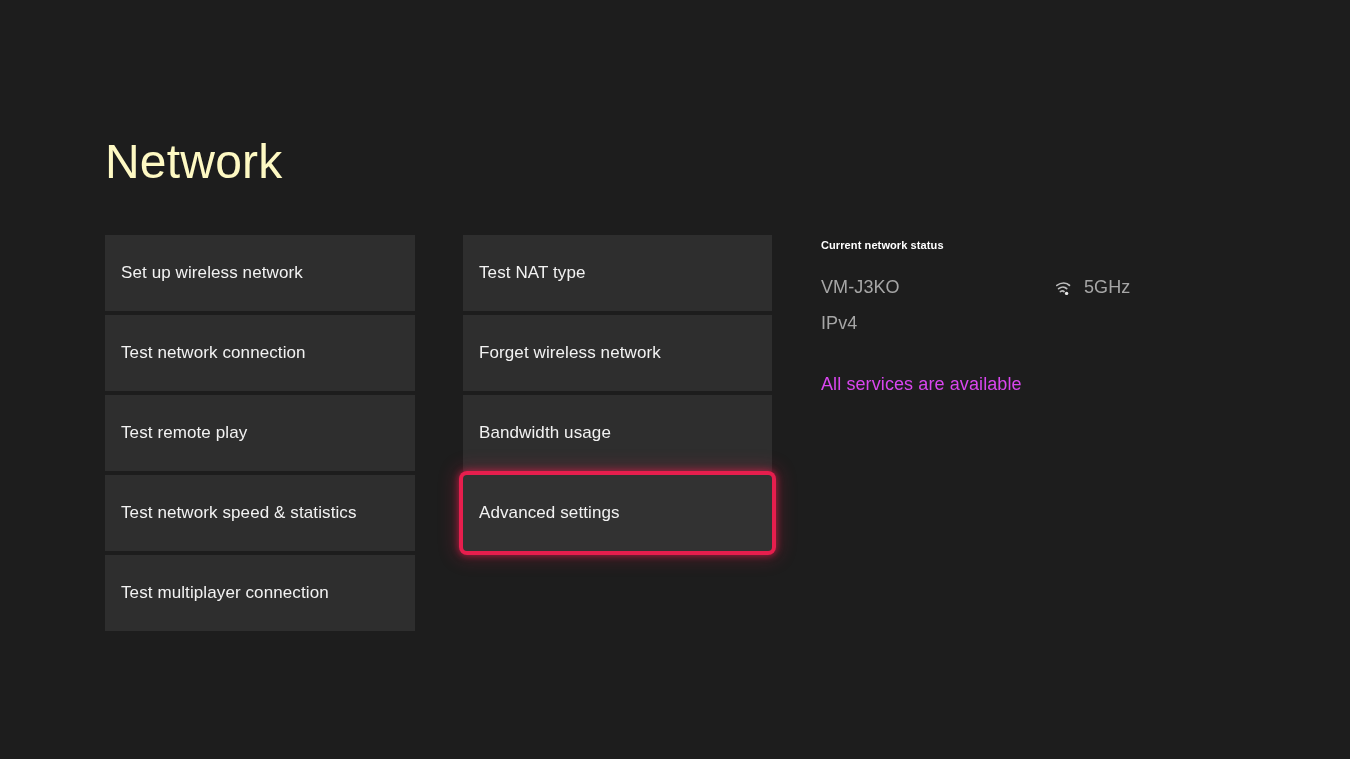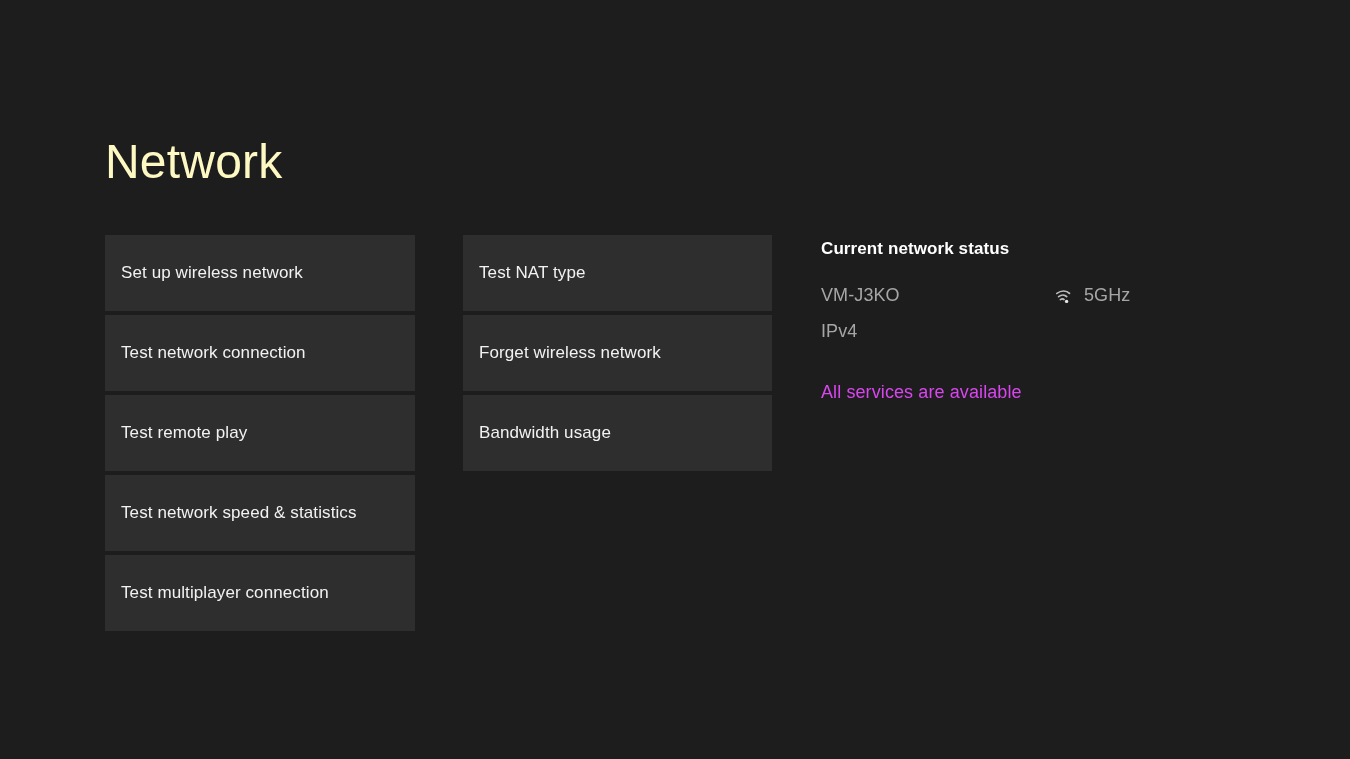--- a/index.html
+++ b/index.html
@@ -90,21 +90,21 @@
 
   
   .status-panel {
     position: absolute;
     left: 821px;
     top: 239px;
     width: 400px;
   }
 
   .status-heading {
-    font-size: 17px;
+    font-size: 11px;
     font-weight: 700;
     color: #ffffff;
     margin-bottom: 24px;
     letter-spacing: 0.1px;
   }
 
   .status-row {
     position: relative;
     display: flex;
     align-items: center;
@@ -169,20 +169,23 @@
 
     <div class="tile-column" id="column-mid">
       <div class="tile">
         <span class="tile-label">Test NAT type</span>
       </div>
       <div class="tile">
         <span class="tile-label">Forget wireless network</span>
       </div>
       <div class="tile">
         <span class="tile-label">Bandwidth usage</span>
+      </div>
+      <div class="tile highlighted">
+        <span class="tile-label">Advanced settings</span>
       </div>
     </div>
 
   </div>
 
   <div class="status-panel">
 
     <div class="status-heading">Current network status</div>
 
     <div class="status-row">

